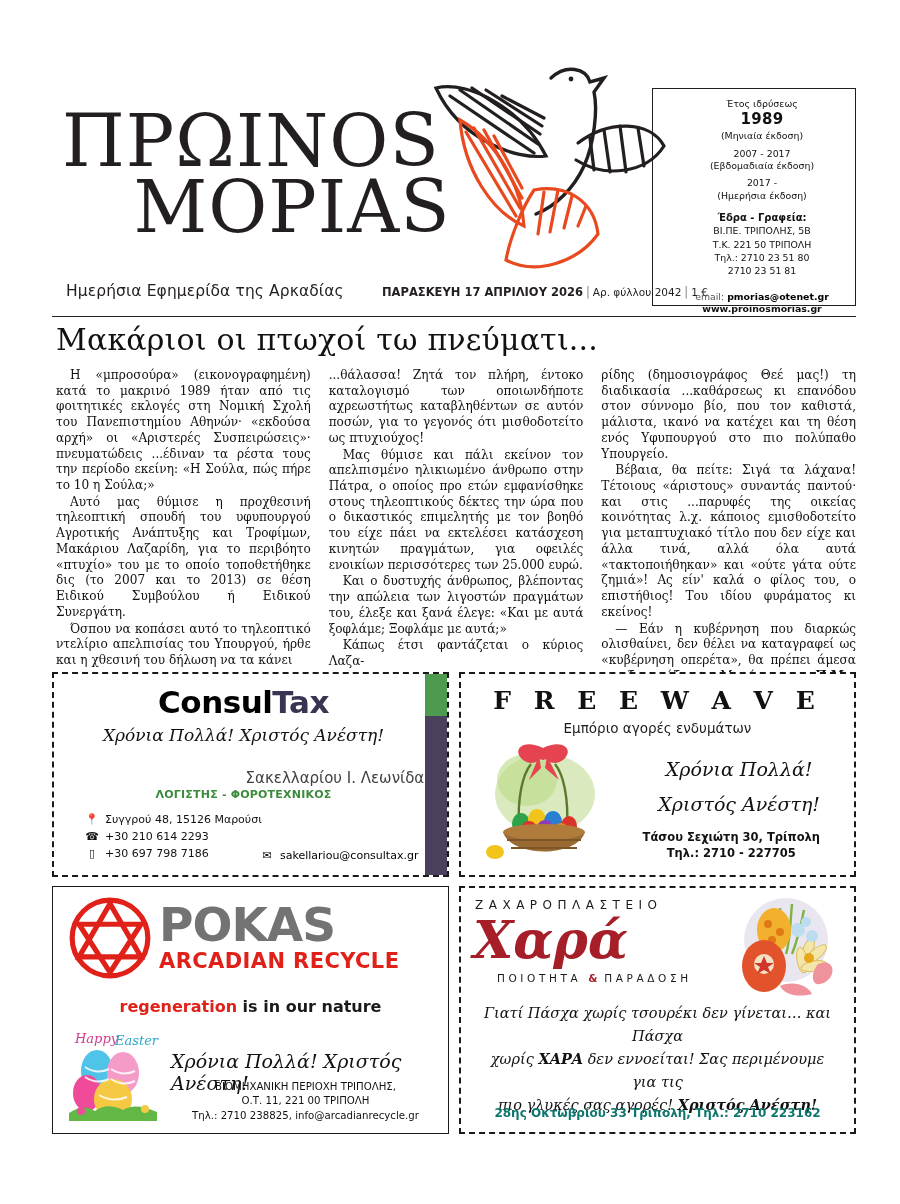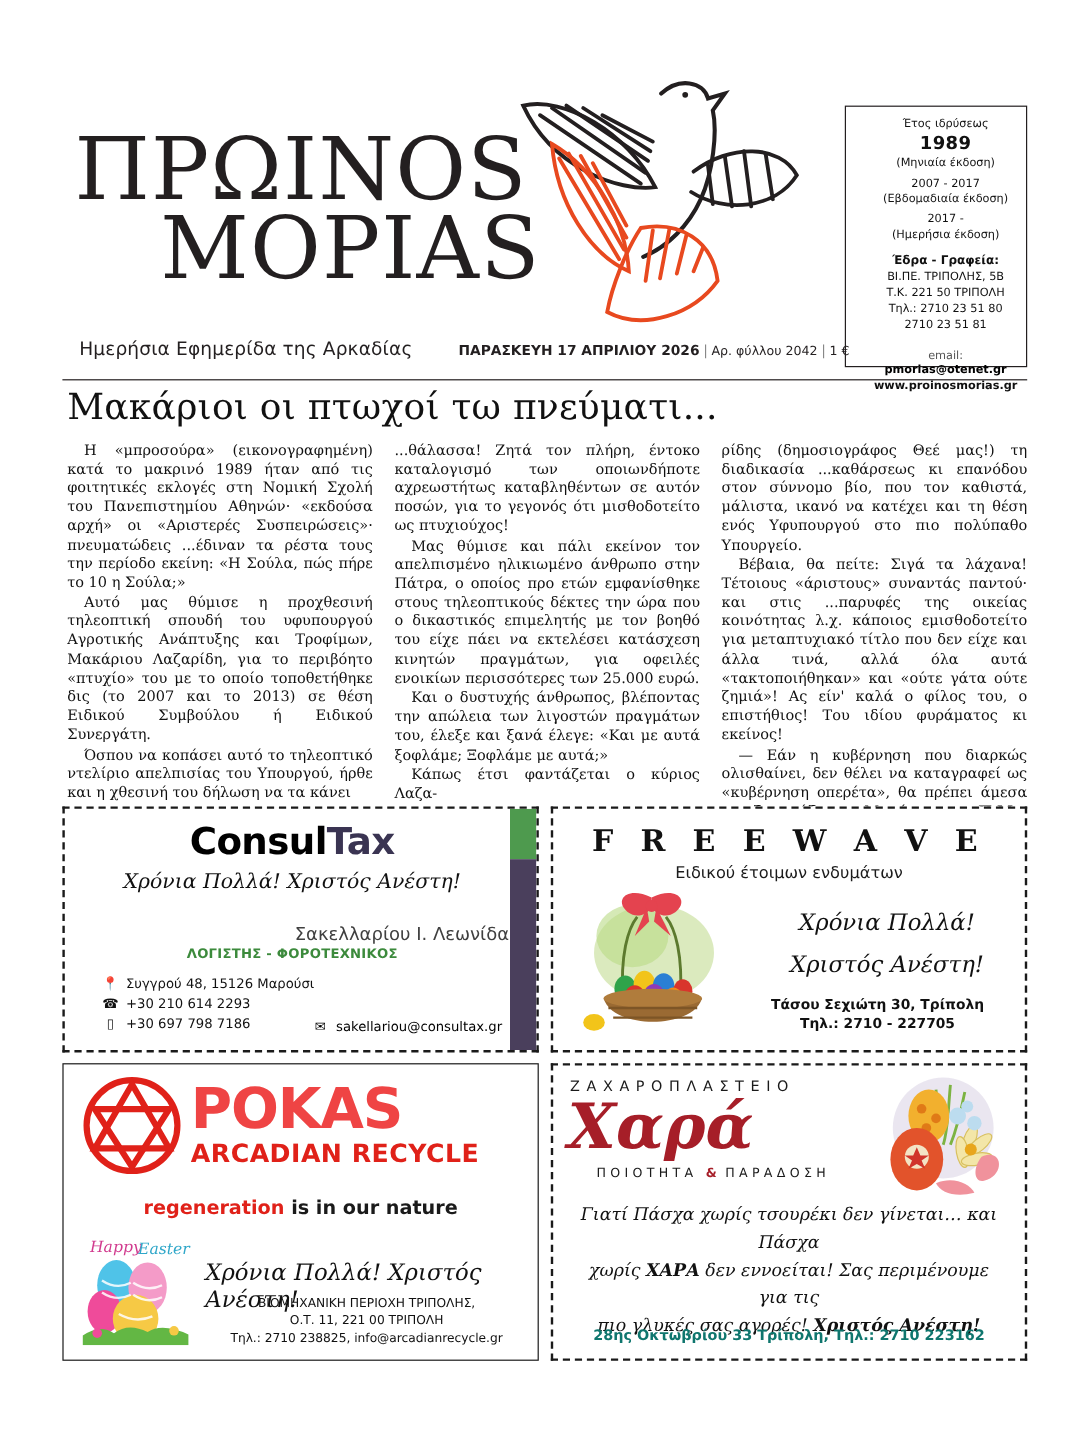--- a/index.html
+++ b/index.html
@@ -35,21 +35,21 @@
   }
   .dateline b { font-weight: bold; }
   .dateline .sep { color: #888; padding: 0 3px; }
   .dateline .small { font-size: 10.5px; }
 
   .dove { position: absolute; left: 398px; top: 48px; width: 270px; height: 250px; }
 
   
   .infobox {
     position: absolute; right: 44px; top: 88px;
-    width: 152px; height: 218px;
+    width: 204px; height: 218px;
     border: 1px solid #231f20;
     font-family: "DejaVu Sans", sans-serif;
     text-align: center;
     padding: 9px 4px 0 20px;
     font-size: 9.4px; line-height: 1.32; color: #111;
   }
   .infobox .big { font-size: 15px; font-weight: bold; letter-spacing: .3px; }
   .infobox .grp { margin-top: 5px; }
   .infobox .hdr { font-weight: bold; margin-top: 9px; font-size: 10px; }
   .infobox .addr { line-height: 1.4; }
@@ -119,21 +119,21 @@
              font-family: "DejaVu Sans", sans-serif; font-weight: bold; font-size: 11.5px;
              line-height: 1.4; color: #111; }
   .fw-basket { position: absolute; left: 22px; top: 62px; width: 118px; height: 125px; }
 
   
   .ad-pokas { width: 397px; height: 248px; }
   .pk-head { display: flex; align-items: center; padding: 8px 0 0 14px; }
   .pk-mark { width: 86px; height: 86px; flex: none; }
   .pk-words { margin-left: 6px; }
   .pk-name { font-family: "DejaVu Sans", sans-serif; font-weight: bold; font-size: 47px;
-             letter-spacing: -1px; color: #ef4444; line-height: .95; }
+             letter-spacing: -1px; color: #737373; line-height: .95; }
   .pk-sub { font-family: "DejaVu Sans", sans-serif; font-weight: bold; font-size: 21px;
             color: #e02119; letter-spacing: .4px; text-align: right; margin-top: 2px; }
   .pk-slogan { text-align: center; font-family: "DejaVu Sans", sans-serif; font-weight: bold;
                font-size: 16px; margin-top: 16px; color: #1a1a1a; }
   .pk-slogan .red { color: #e02119; }
   .pk-greet { position: absolute; left: 118px; top: 163px; font-family: "DejaVu Serif", serif;
               font-style: italic; font-size: 19px; color: #111; }
   .pk-eggs { position: absolute; left: 12px; top: 142px; width: 96px; height: 92px; }
   .pk-addr { position: absolute; left: 120px; right: 10px; bottom: 9px; text-align: center;
              font-family: "DejaVu Sans", sans-serif; font-size: 10.2px; line-height: 1.45; color: #111; }
@@ -268,21 +268,21 @@
           </div>
           <div class="ct-email">
             <span class="ct-ico">✉</span>
             <span>sakellariou@consultax.gr</span>
           </div>
         </div>
       </div>
 
       <div class="ad ad-freewave dashed">
         <div class="fw-title">F R E E   W A V E</div>
-        <div class="fw-sub">Ειδικού έτοιμων ενδυμάτων</div>
+        <div class="fw-sub">Εμπόριο αγορές ενδυμάτων</div>
 
         <svg class="fw-basket" viewBox="0 0 118 125">
           <ellipse cx="62" cy="58" rx="50" ry="40" fill="#cfe3a8" opacity=".75"></ellipse>
           <ellipse cx="44" cy="44" rx="30" ry="26" fill="#b9da86" opacity=".6"></ellipse>
           <path d="M36 96 C 34 60, 40 38, 48 28" stroke="#5c7a2e" stroke-width="2.4" fill="none"></path>
           <path d="M84 96 C 86 60, 80 38, 72 28" stroke="#5c7a2e" stroke-width="2.4" fill="none"></path>
           <g fill="#e4434f">
             <path d="M60 12 C 40 2, 28 14, 40 24 C 48 30, 56 26, 60 20 Z"></path>
             <path d="M60 12 C 80 2, 92 14, 80 24 C 72 30, 64 26, 60 20 Z"></path>
             <path d="M56 20 L46 44 L58 32 Z"></path>

